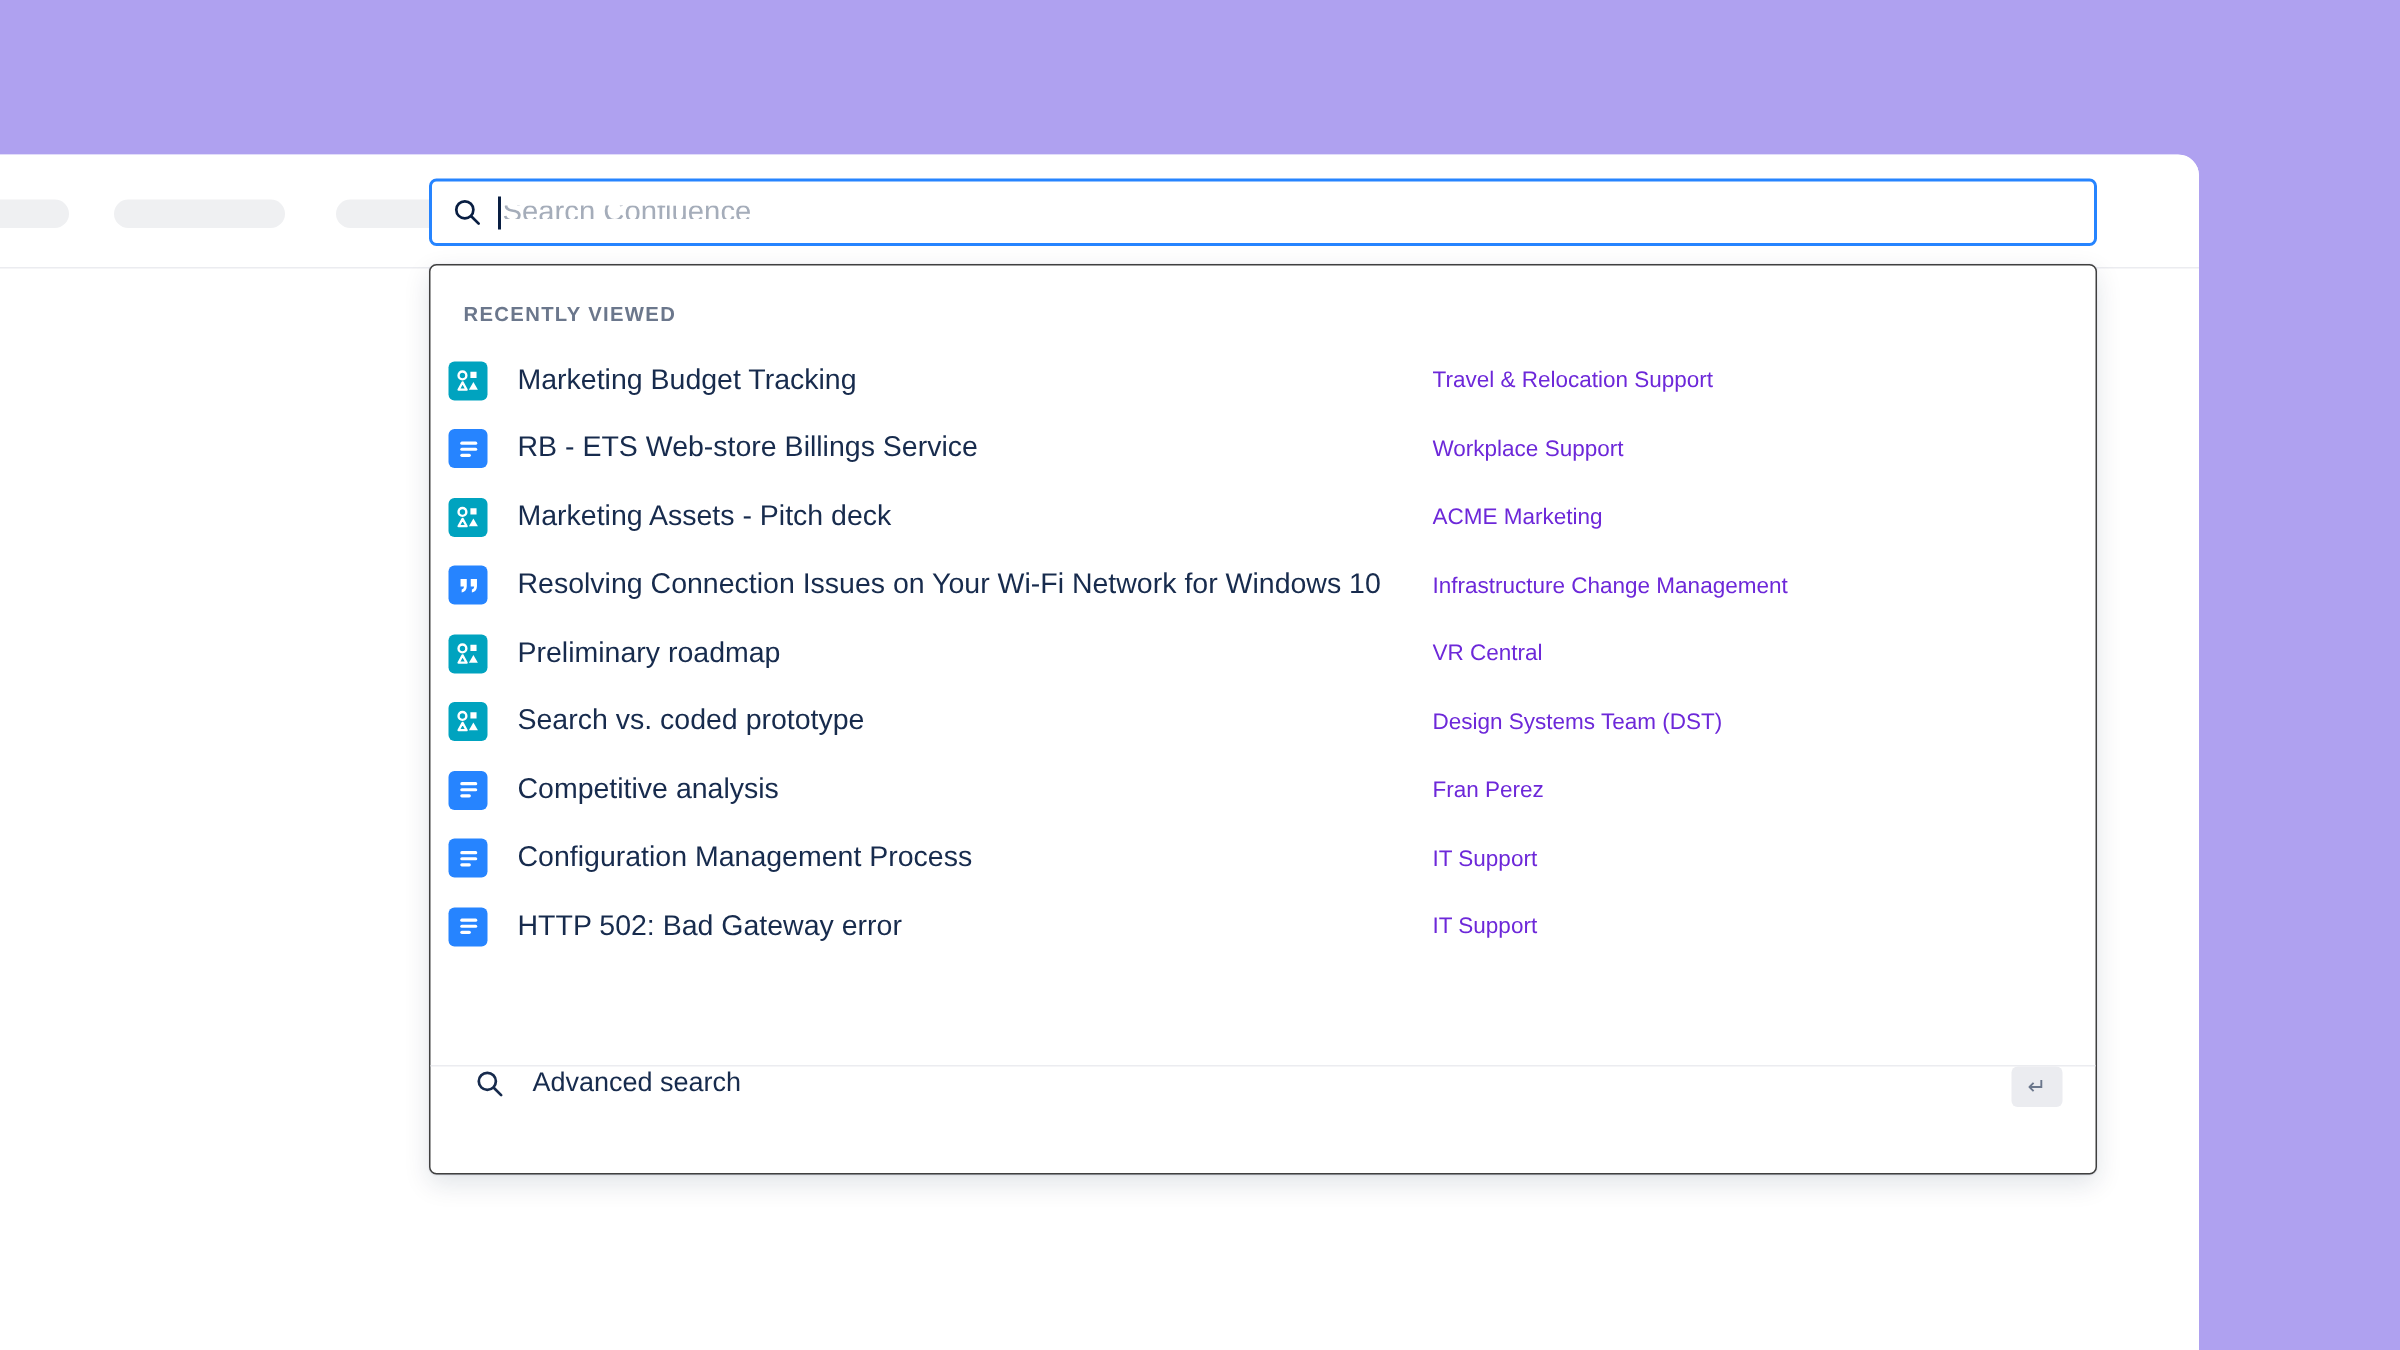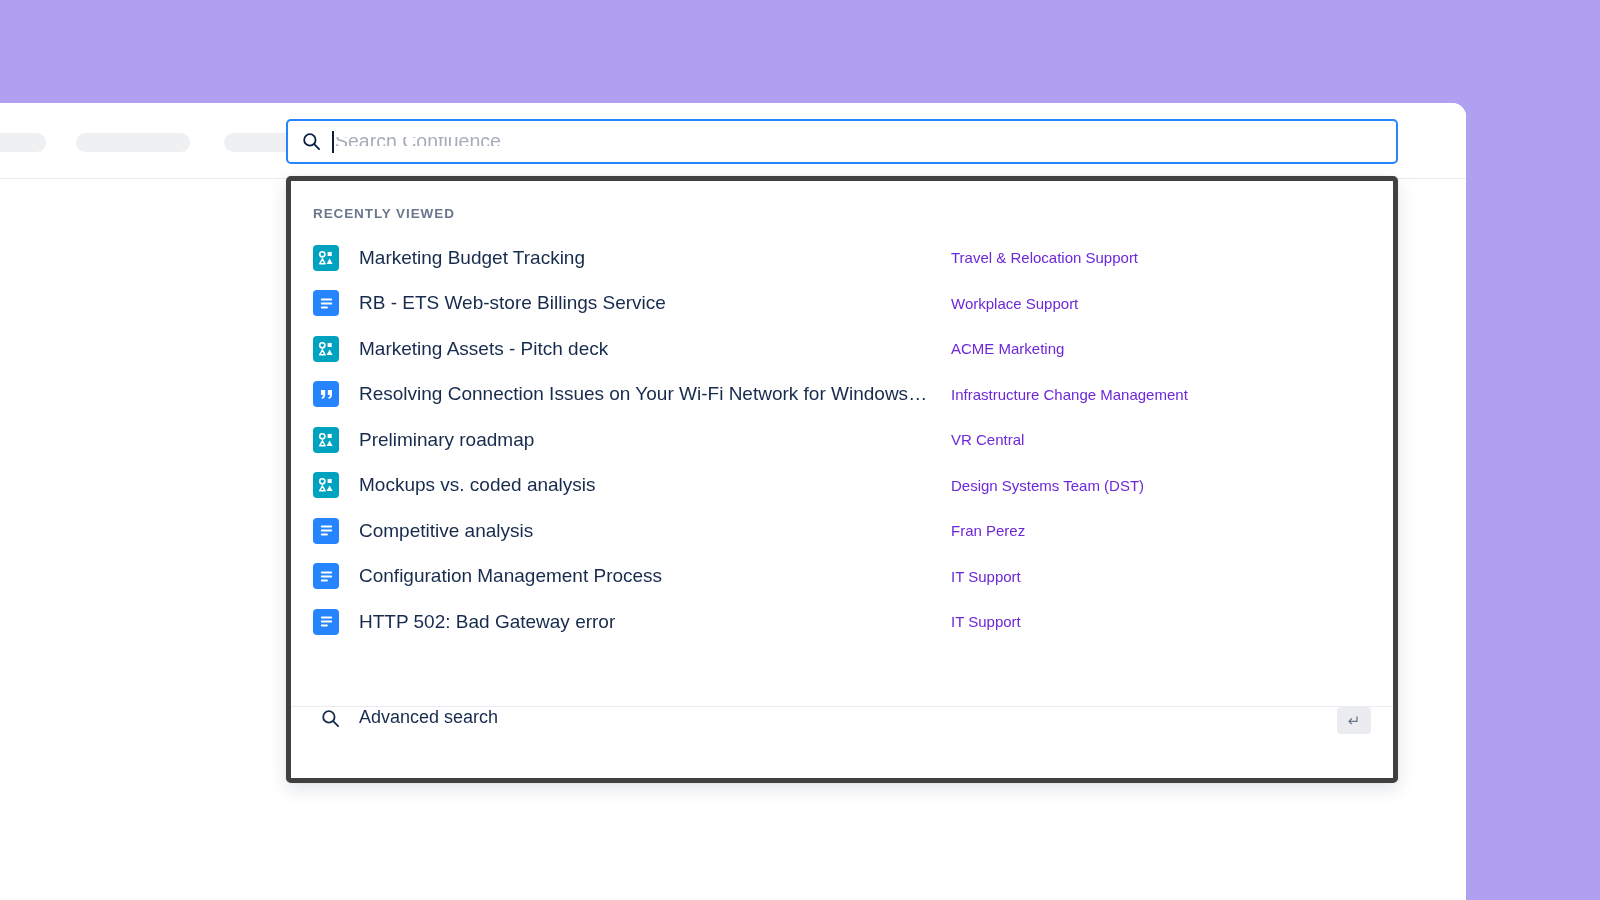--- a/index.html
+++ b/index.html
@@ -96,21 +96,21 @@
   #search-input::placeholder { color: #A5ADBA; opacity: 1; }
 
   
   #search-dropdown {
     position: absolute;
     left: 286px;
     top: 176px;
     width: 1112px;
     height: 607px;
     background: #FFFFFF;
-    border: 5px solid #404040;
+    border: 1px solid #404040;
     border-radius: 5px;
     box-shadow: 0 6px 18px rgba(9,30,66,0.12), 0 0 1px rgba(9,30,66,0.18);
     z-index: 15;
     display: flex;
     flex-direction: column;
   }
 
   #recent-section {
     flex: 1 1 auto;
     padding: 25px 0 0 0;
@@ -122,21 +122,21 @@
     font-weight: bold;
     letter-spacing: 0.9px;
     color: #6B778C;
     padding: 0 0 14px 22px;
   }
 
   .result-row {
     display: flex;
     align-items: center;
     height: 45.5px;
-    padding: 0 22px 0 22px;
+    padding: 0 22px 0 12px;
     cursor: pointer;
   }
 
   .result-icon {
     flex: 0 0 26px;
     width: 26px;
     height: 26px;
     border-radius: 4px;
     margin-right: 20px;
     display: flex;
@@ -296,21 +296,21 @@
         </div>
         <div class="result-row">
           <span class="result-icon whiteboard">
             <svg width="18" height="18" viewBox="0 0 18 18">
               <circle cx="5.3" cy="5.3" r="2.6" fill="none" stroke="#fff" stroke-width="1.6"></circle>
               <path d="M10.6 2.9h4.1v4.1h-4.1z" fill="#fff"></path>
               <path d="M5.4 9.9l2.7 4.9H2.7z" fill="none" stroke="#fff" stroke-width="1.5" stroke-linejoin="round"></path>
               <path d="M12.6 9.6l3 5.3h-6z" fill="#fff"></path>
             </svg>
           </span>
-          <span class="result-title">Mockups vs. coded analysis</span>
+          <span class="result-title">Search vs. coded prototype</span>
           <span class="result-space">Design Systems Team (DST)</span>
         </div>
         <div class="result-row">
           <span class="result-icon page">
             <svg width="17" height="17" viewBox="0 0 18 18">
               <rect x="3" y="3.6" width="12" height="2.2" rx="1.1" fill="#fff"></rect>
               <rect x="3" y="7.9" width="12" height="2.2" rx="1.1" fill="#fff"></rect>
               <rect x="3" y="12.2" width="7.5" height="2.2" rx="1.1" fill="#fff"></rect>
             </svg>
           </span>

